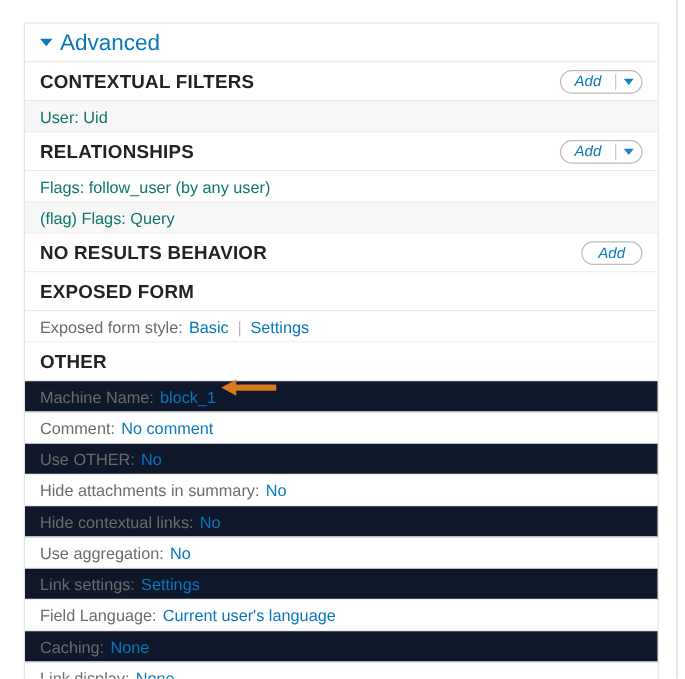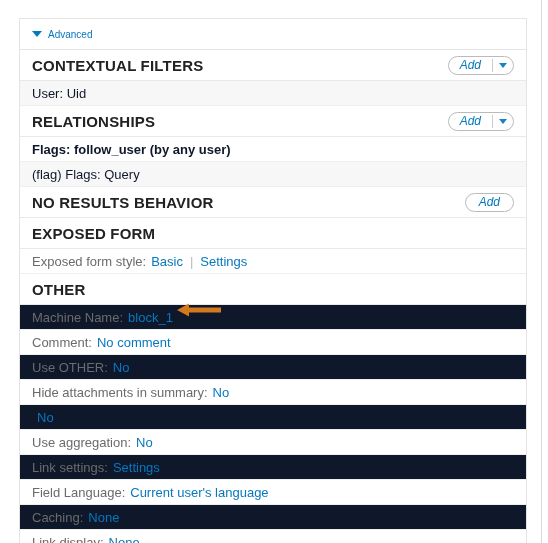--- a/index.html
+++ b/index.html
@@ -36,21 +36,21 @@
   }
   .tri{
     width:0;height:0;
     border-left:5px solid transparent;
     border-right:5px solid transparent;
     border-top:6px solid #0678be;
     margin-right:6px;
     display:inline-block;
   }
   .adv-label{
-    color:#0678be;font-size:10px;
+    color:#0678be;font-size:18px;
   }
 
   
   .sec-head{
     position:relative;
     display:flex;align-items:center;
     min-height:31px;
     padding:0 12px 0 12px;
     background:#ffffff;
     border-bottom:1px solid #e9e9e9;
@@ -115,25 +115,25 @@
   .row .lk{color:#0678be;}
   .pipe{color:#b8b8b8;margin:0 7px;}
 
   
   .linkrow{
     display:flex;align-items:center;
     min-height:25px;
     padding:2px 12px;
     box-sizing:border-box;
     border-bottom:1px solid #efefef;
-    color:#0f172a;
+    color:#0f766e;
     font-size:13px;
   }
   .linkrow.stripe{background:#f7f7f7;}
-  .linkrow.plainbg{background:#ffffff;font-weight:bold;}
+  .linkrow.plainbg{background:#ffffff;}
 
   
   .annot-arrow{
     position:absolute;
     left:176px;top:302px;
     width:46px;height:16px;
     pointer-events:none;
   }
 </style>
 </head>
@@ -210,20 +210,21 @@
   </div>
   <div class="row stripe">
     <span class="k">Use OTHER:</span>
     <span class="v">No</span>
   </div>
   <div class="row plainbg">
     <span class="k">Hide attachments in summary:</span>
     <span class="v">No</span>
   </div>
   <div class="row stripe">
+    <span class="k">Hide contextual links:</span>
     <span class="v">No</span>
   </div>
   <div class="row plainbg">
     <span class="k">Use aggregation:</span>
     <span class="v">No</span>
   </div>
   <div class="row stripe">
     <span class="k">Link settings:</span>
     <span class="v">Settings</span>
   </div>

